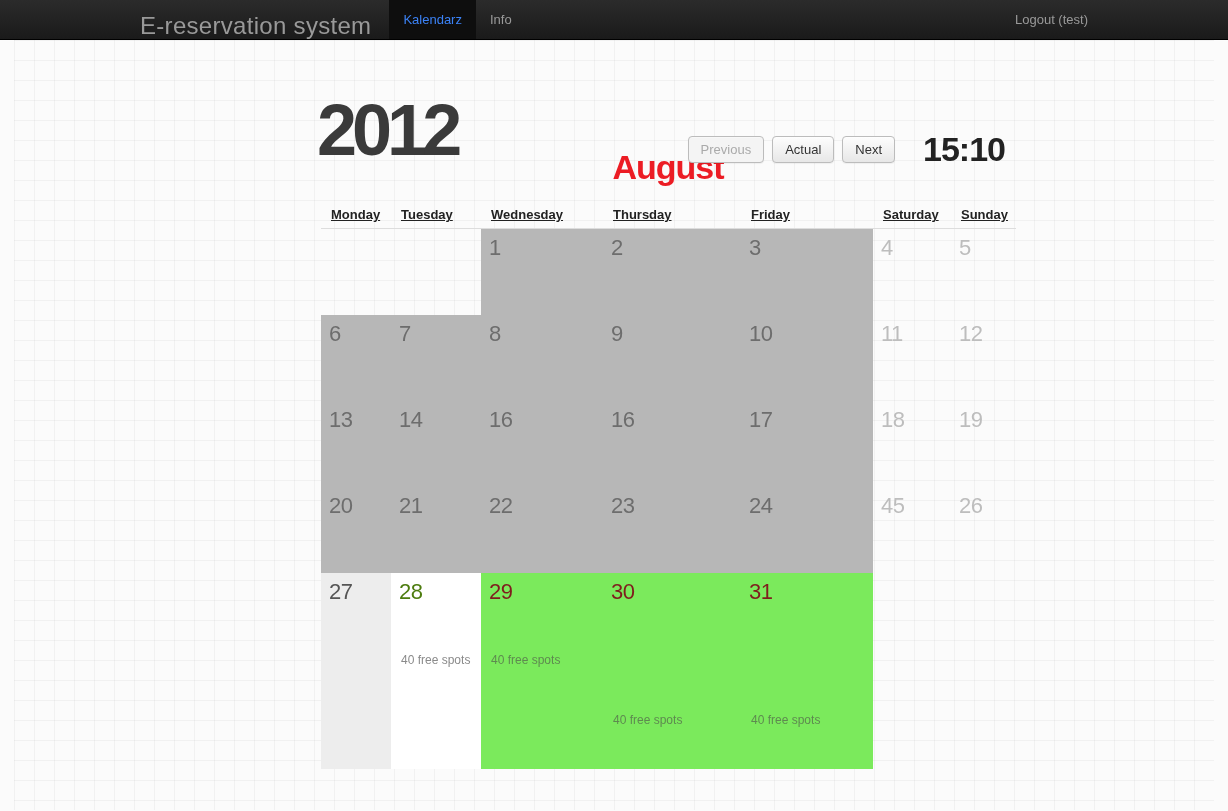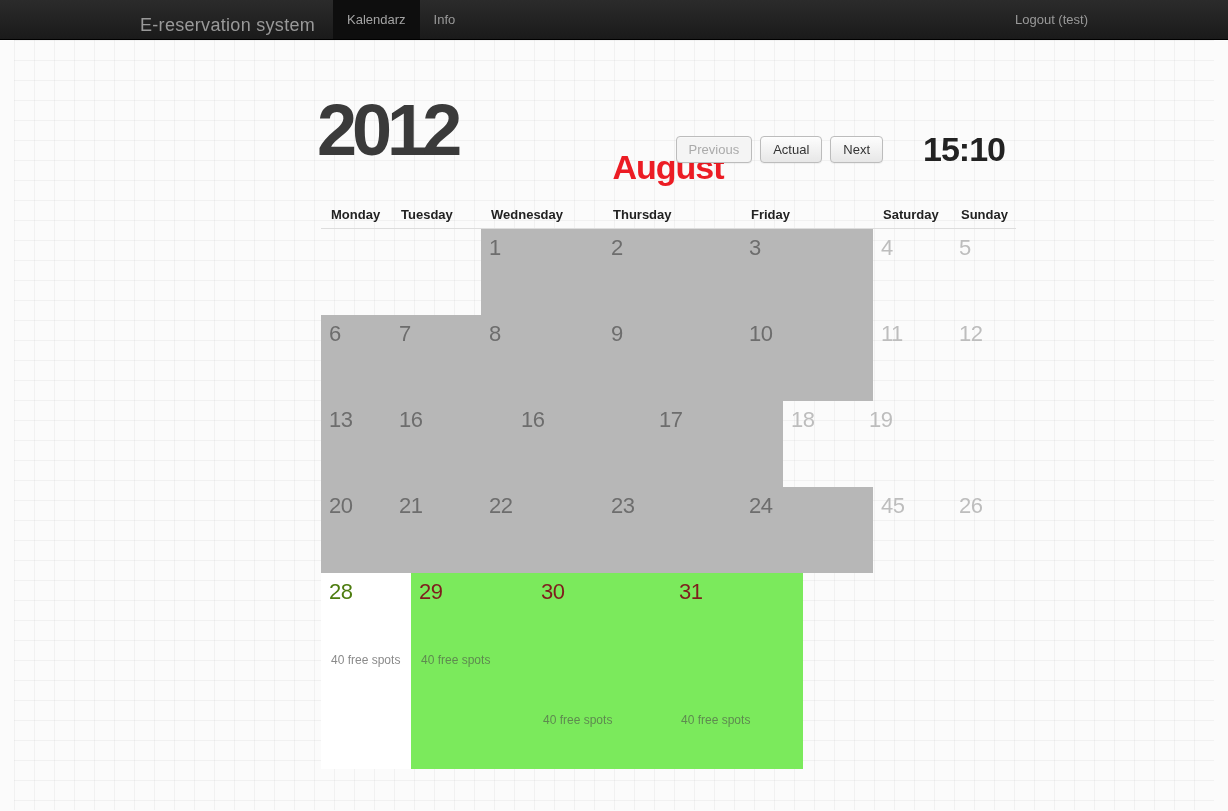--- a/index.html
+++ b/index.html
@@ -16,38 +16,38 @@
     background: linear-gradient(#2b2b2b, #1a1a1a);
     display: flex;
     align-items: stretch;
     padding: 0 140px;
     color: #999;
     font-size: 14px;
     border-bottom: 1px solid #000;
   }
   .navbar .brand {
     color: #999;
-    font-size: 18px;
+    font-size: 24px;
     font-weight: 200;
     display: flex;
     align-items: center;
     padding: 12px 18px 0 0;
     letter-spacing: 0.3px;
   }
   .navbar .nav-item {
     display: flex;
     align-items: center;
     padding: 0 14px;
     color: #999;
     cursor: pointer;
     font-size: 13px;
   }
   .navbar .nav-item.active {
     background: #0e0e0e;
-    color: #a3a3a3;
+    color: #3b82f6;
     text-align: right;
   }
   .navbar .spacer { flex: 1; }
   .navbar .logout {
     display: flex;
     align-items: center;
     color: #999;
     font-size: 13px;
     cursor: pointer;
   }
@@ -113,35 +113,36 @@
   .btn.disabled {
     color: #aaa;
     cursor: default;
     background: #f4f4f4;
   }
   .clock {
     font-size: 34px;
     font-weight: 700;
     color: #222;
     letter-spacing: -1px;
-    margin-left: 32px;
+    margin-left: 20px;
   }
 
   
   .dow-row {
     display: flex;
     border-bottom: 1px solid #ddd;
     margin-top: 12px;
   }
   .dow-row .dow {
     font-size: 13px;
     font-weight: 700;
     color: #222;
     padding: 8px 0 6px 10px;
     flex: 0 0 auto;
+    text-decoration: underline;
   }
 
   
   .grid {
     display: flex;
     flex-direction: column;
   }
   .week {
     display: flex;
   }
@@ -265,20 +266,23 @@
             <div class="num">11</div>
           </div>
           <div class="cell c-sun weekend">
             <div class="num">12</div>
           </div>
         </div>
         <div class="week">
           <div class="cell c-mon weekday-past">
             <div class="num">13</div>
           </div>
+          <div class="cell c-tue weekday-past">
+            <div class="num">14</div>
+          </div>
           <div class="cell c-wed weekday-past">
             <div class="num">16</div>
           </div>
           <div class="cell c-thu weekday-past">
             <div class="num">16</div>
           </div>
           <div class="cell c-fri weekday-past">
             <div class="num">17</div>
           </div>
           <div class="cell c-sat weekend">
@@ -305,20 +309,23 @@
             <div class="num">24</div>
           </div>
           <div class="cell c-sat weekend">
             <div class="num">45</div>
           </div>
           <div class="cell c-sun weekend">
             <div class="num">26</div>
           </div>
         </div>
         <div class="week last">
+          <div class="cell c-mon today">
+            <div class="num">27</div>
+          </div>
           <div class="cell c-tue open-near">
             <div class="num">28</div>
             <div class="spots" style="top: 80px;">40 free spots</div>
           </div>
           <div class="cell c-wed open">
             <div class="num">29</div>
             <div class="spots" style="top: 80px;">40 free spots</div>
           </div>
           <div class="cell c-thu open">
             <div class="num">30</div>

